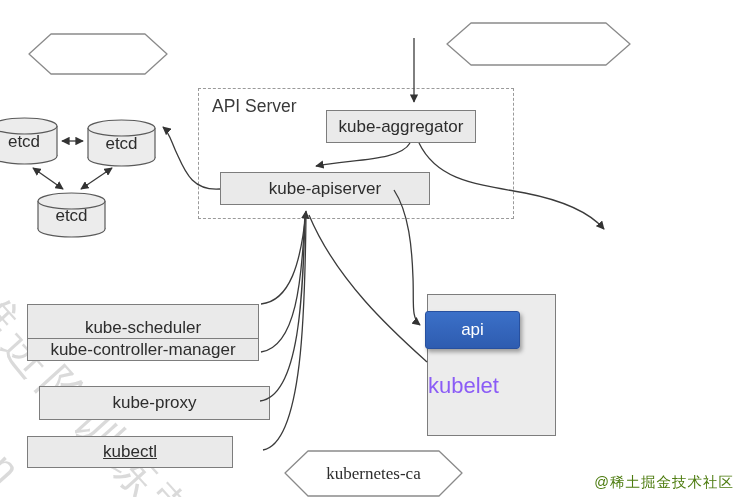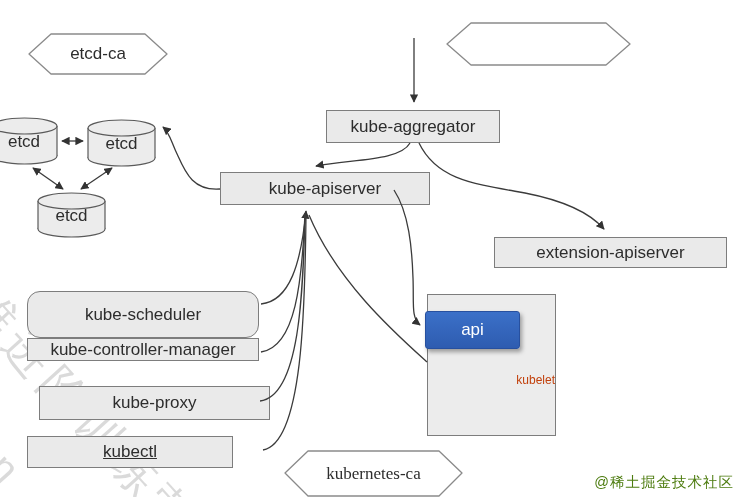--- a/index.html
+++ b/index.html
@@ -62,21 +62,21 @@
   }
   
   .kubelet{
     position:absolute;
     left:427px;top:294px;width:129px;height:142px;
     background:#ececec;border:1px solid #7d7d7d;
     box-sizing:border-box;z-index:2;
   }
   .kubelet-label{
     position:absolute;left:0;top:78px;width:100%;
-    text-align:right;font-size:12px;color:#c2410c;
+    text-align:left;font-size:22px;color:#8b5cf6;
   }
   .api{
     position:absolute;
     left:425px;top:311px;width:93px;height:36px;
     background:linear-gradient(180deg,#3b70c8 0%,#2e5cb0 100%);
     border:1px solid #27509f;
     border-radius:3px;
     box-shadow:2px 3px 4px rgba(0,0,0,.35);
     display:flex;align-items:center;justify-content:center;
     color:#ffffff;font-size:17px;
@@ -97,25 +97,27 @@
 </style>
 </head>
 <body>
 
 <div id="stage">
 
   <div class="wm wm-diag">运维进阶训练营</div>
   <div class="wm wm-frag">/on</div>
   <div class="wm wm-credit">@稀土掘金技术社区</div>
 
+  <div class="group">
+    <span class="group-label">API Server</span>
+  </div>
 
-  <div class="box" style="left:326px;top:110px;width:174px;height:33px;">kube-aggregator</div>
+  <div class="box" style="left:326px;top:110px;width:150px;height:33px;">kube-aggregator</div>
   <div class="box" style="left:220px;top:172px;width:210px;height:33px;">kube-apiserver</div>
-  <div class="box" style="left:494px;top:237px;width:233px;height:31px;">extension-apiserver</div>
-  <div class="box" style="left:27px;top:291px;width:232px;height:47px;border-radius:13px;">kube-scheduler</div>
+  <div class="box" style="left:27px;top:304px;width:232px;height:47px;">kube-scheduler</div>
   <div class="box" style="left:27px;top:338px;width:232px;height:23px;">kube-controller-manager</div>
   <div class="box" style="left:27px;top:386px;width:231px;height:34px;margin-left:12px;">kube-proxy</div>
   <div class="box" style="left:27px;top:436px;width:206px;height:32px;text-decoration:underline;">kubectl</div>
 
   <div class="kubelet">
     <span class="kubelet-label">kubelet</span>
   </div>
   <div class="api">api</div>
 
   <svg id="vector-layer" width="742" height="497" viewBox="0 0 742 497">
@@ -174,19 +176,18 @@
       <path d="M260,401 C300,396 303,292 305,214"></path>
       <path d="M263,450 C303,443 305,307 306,215"></path>
       <path d="M427,362 C396,334 337,282 309,215"></path>
 
       <path d="M62,141 L83,141" marker-start="url(#ah)" marker-end="url(#ah)"></path>
       <path d="M33,168 L63,189" marker-start="url(#ah)" marker-end="url(#ah)"></path>
       <path d="M112,168 L81,189" marker-start="url(#ah)" marker-end="url(#ah)"></path>
     </g>
   </svg>
 
-  <div class="shape-label" style="left:29px;top:34px;width:138px;height:40px;">etcd-ca</div>
   <div class="shape-label" style="left:285px;top:451px;width:177px;height:45px;font-family:Liberation Serif, serif;">kubernetes-ca</div>
   <div class="shape-label" style="left:-4px;top:127px;width:56px;height:30px;">etcd</div>
   <div class="shape-label" style="left:88px;top:129px;width:67px;height:30px;">etcd</div>
   <div class="shape-label" style="left:38px;top:201px;width:67px;height:30px;">etcd</div>
 
 </div>
 
 </body></html>

